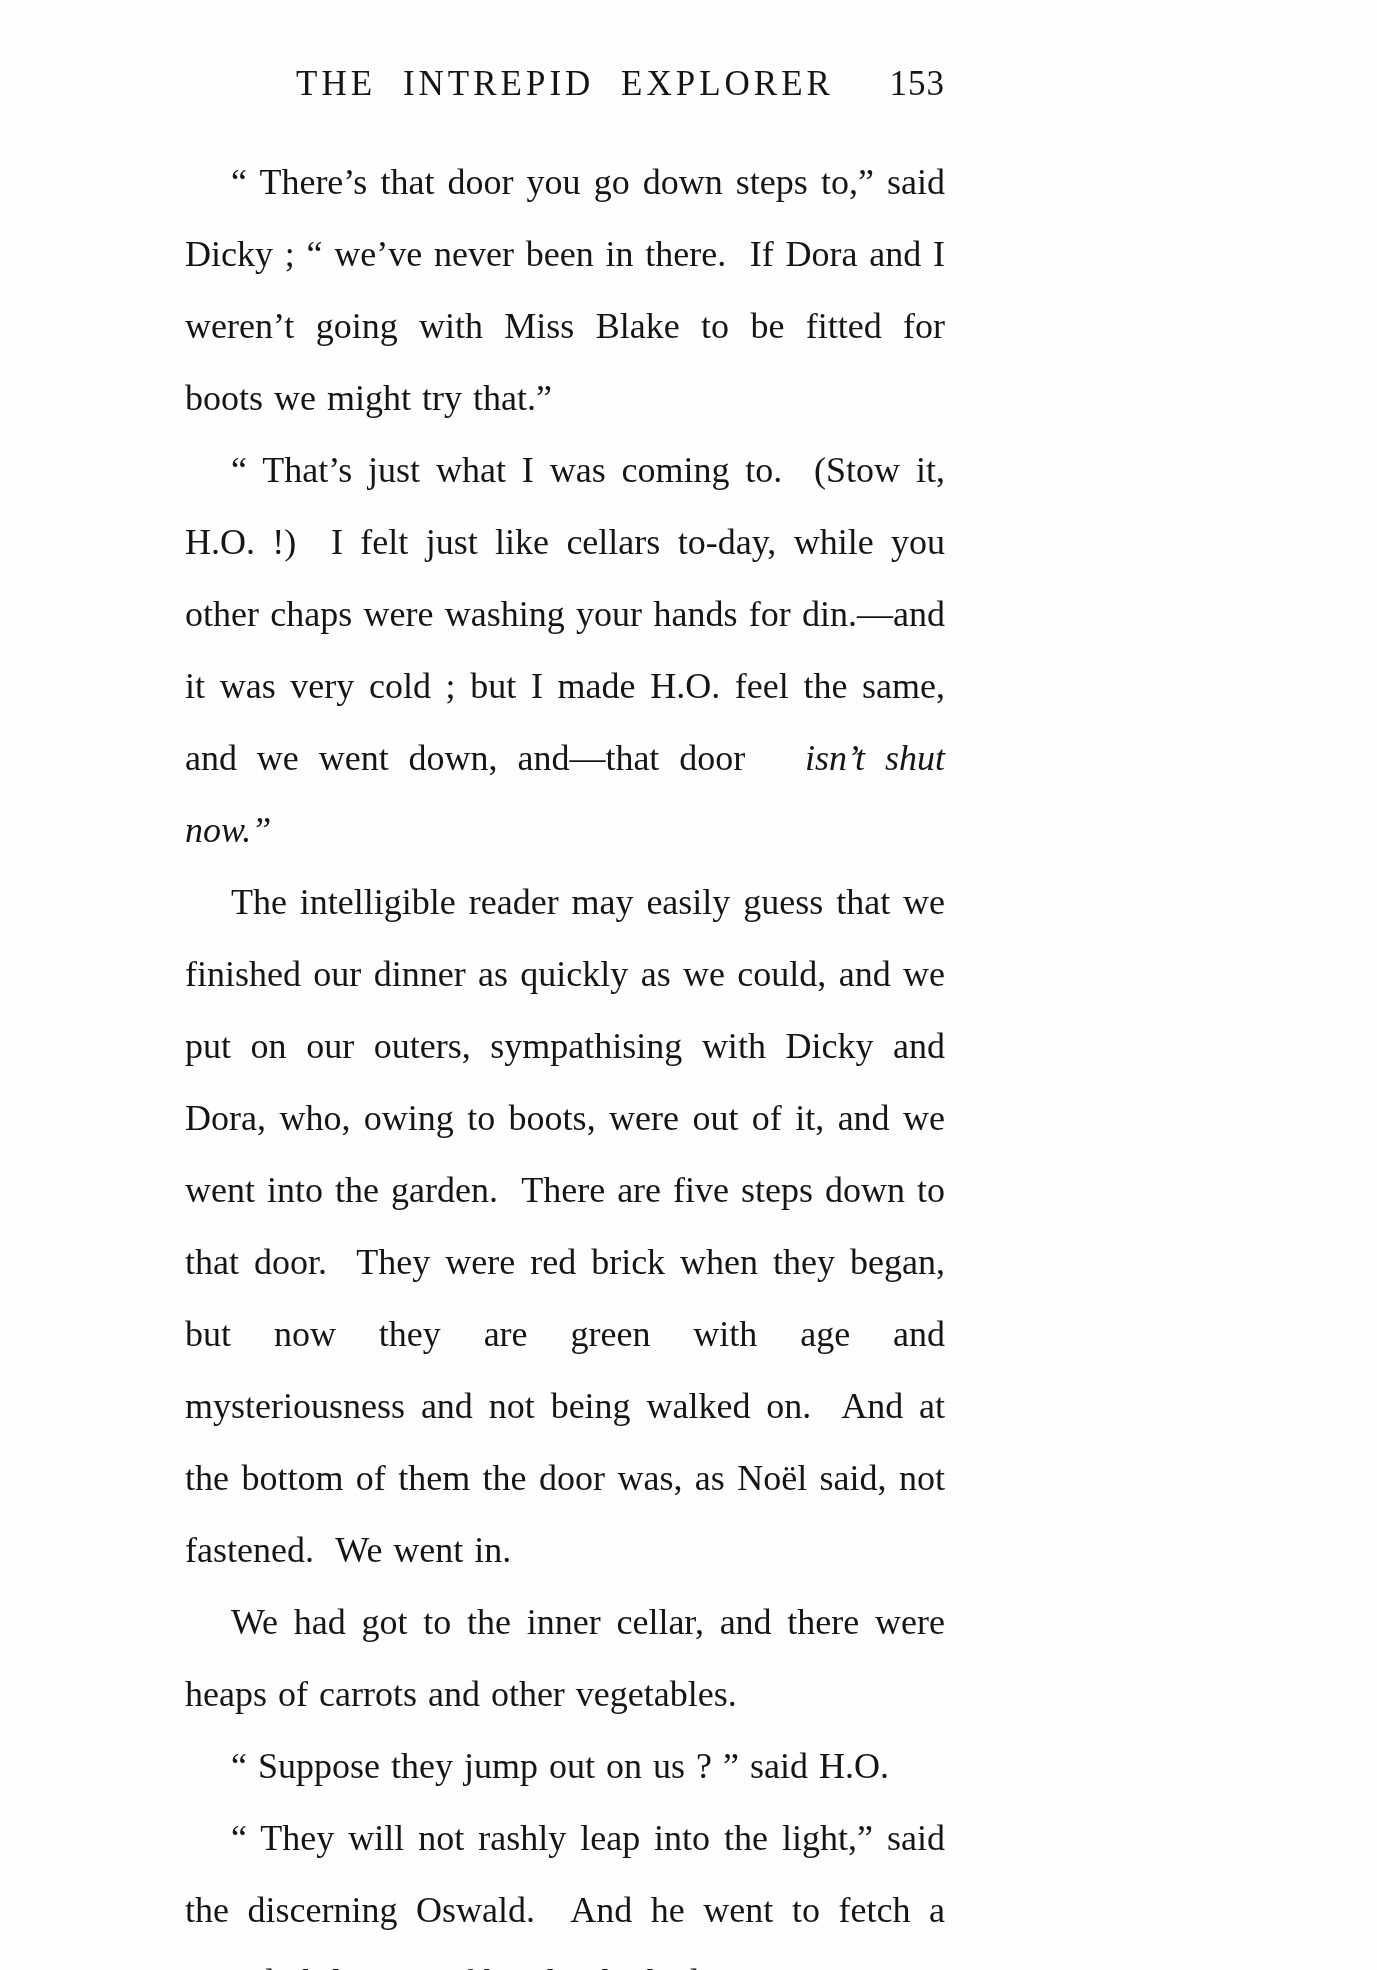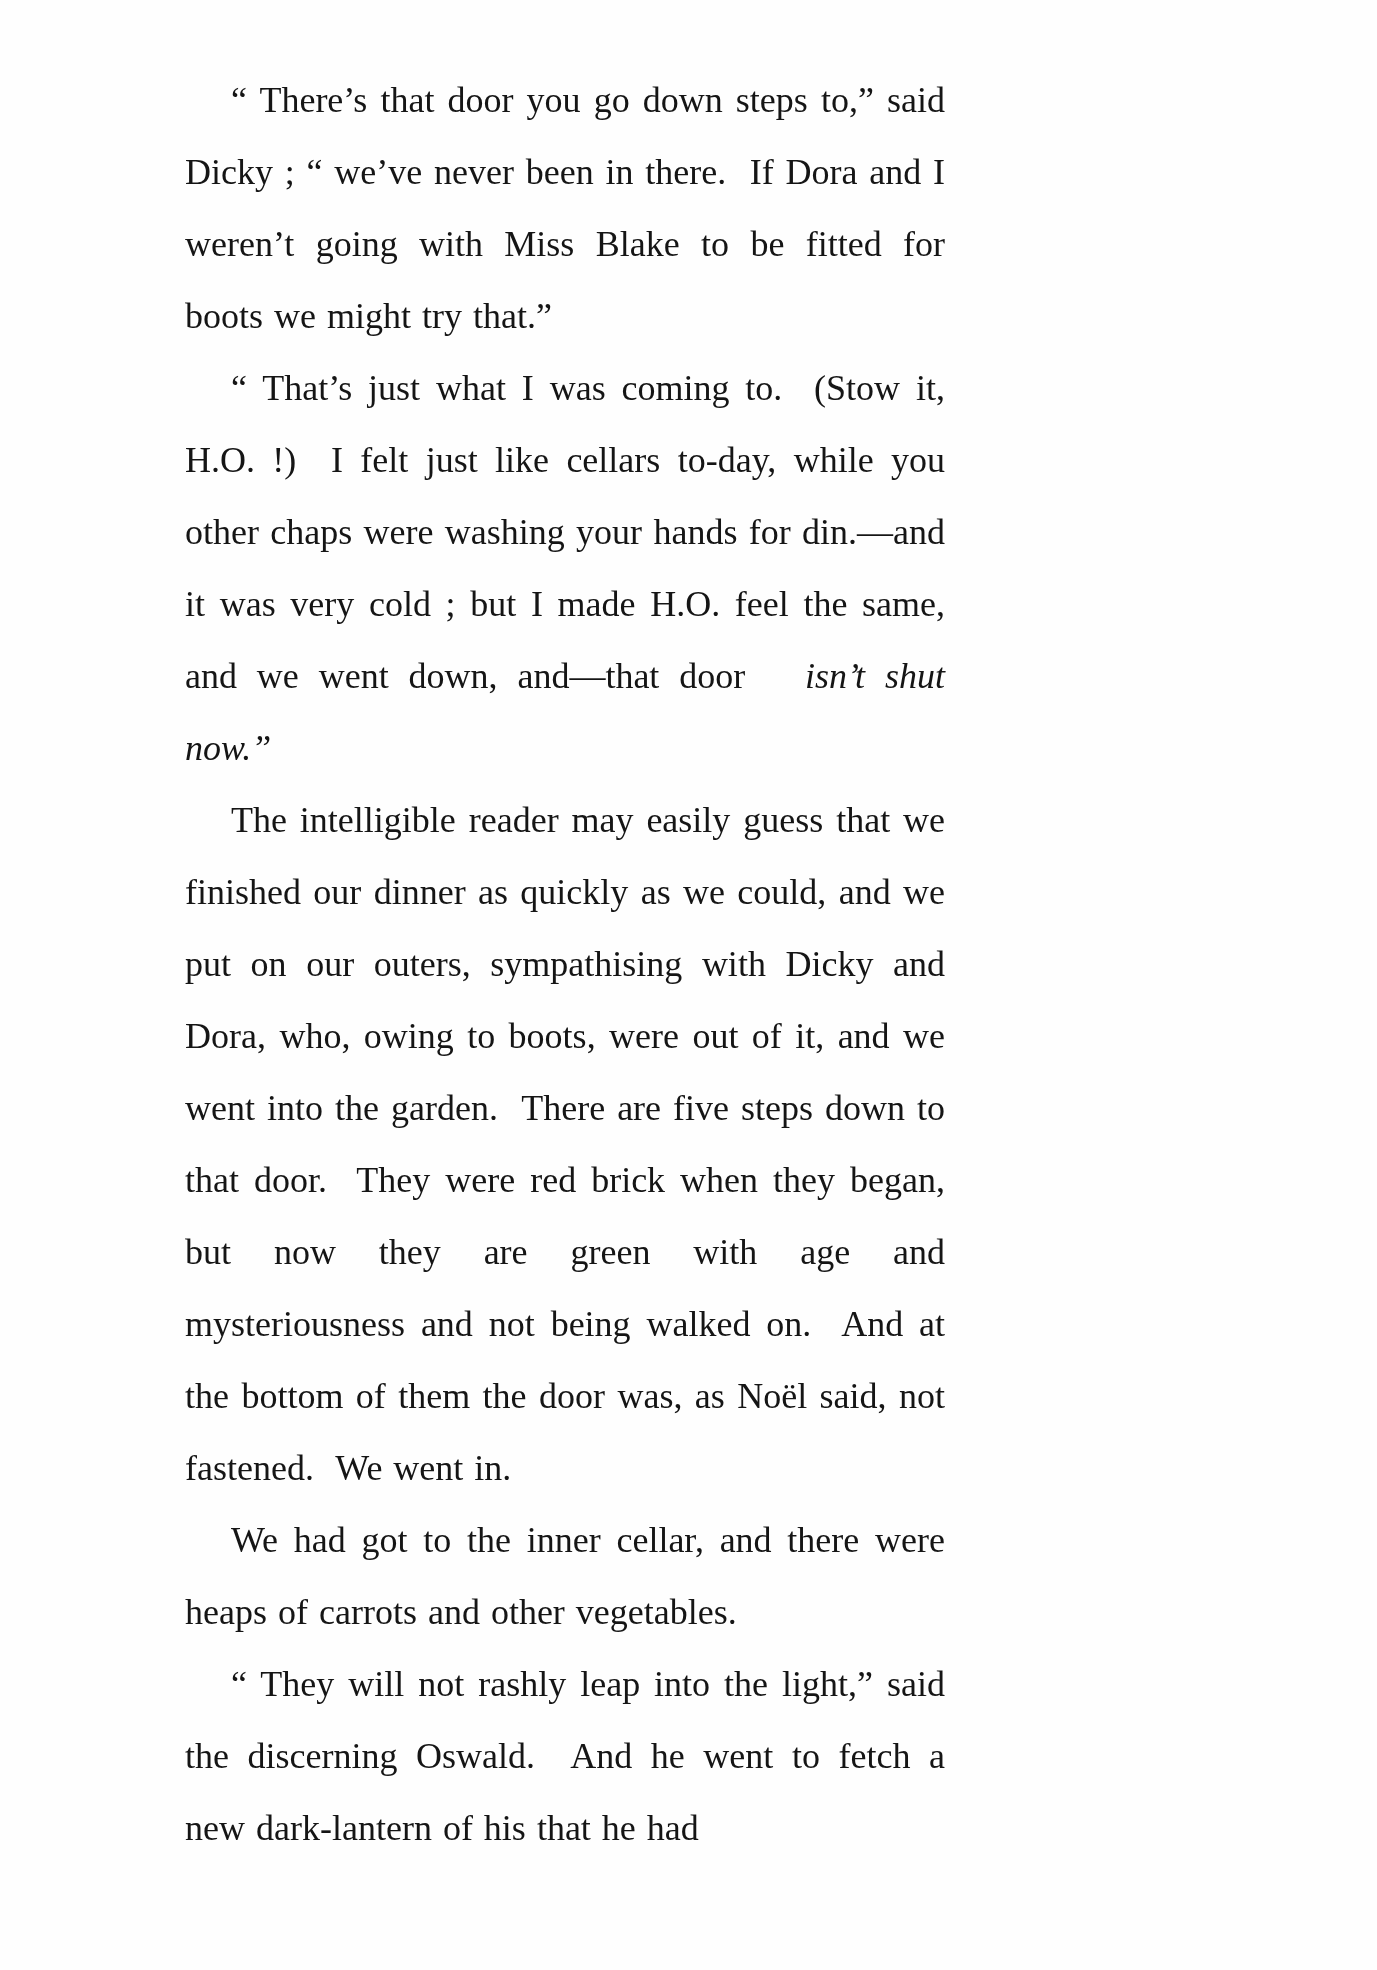--- a/index.html
+++ b/index.html
@@ -51,23 +51,25 @@
     font-style: italic;
     margin-left: 40px;
   }
 </style>
 </head>
 <body>
 
 <div class="page">
   <div class="text-block">
 
+    <div class="running-head"><span>THE INTREPID EXPLORER</span><span class="page-num">153</span></div>
 
     <div class="body-text">
       <p class="para"><span>“ There’s that door you go down steps to,” said Dicky ; “ we’ve never been in there.  If Dora and I weren’t going with Miss Blake to be fitted for boots we might try that.”</span></p>
       <p class="para"><span>“ That’s just what I was coming to.  (Stow it, H.O. !)  I felt just like cellars to-day, while you other chaps were washing your hands for din.—and it was very cold ; but I made H.O. feel the same, and we went down, and—that door </span><em>isn’t shut now.”</em></p>
       <p class="para"><span>The intelligible reader may easily guess that we finished our dinner as quickly as we could, and we put on our outers, sympathising with Dicky and Dora, who, owing to boots, were out of it, and we went into the garden.  There are five steps down to that door.  They were red brick when they began, but now they are green with age and mysteriousness and not being walked on.  And at the bottom of them the door was, as Noël said, not fastened.  We went in.</span></p>
       <p class="para"><span>We had got to the inner cellar, and there were heaps of carrots and other vegetables.</span></p>
+      <p class="para"><span>“ Suppose they jump out on us ? ” said H.O.</span></p>
       <p class="para"><span>“ They will not rashly leap into the light,” said the discerning Oswald.  And he went to fetch a new dark-lantern of his that he had</span></p>
     </div>
 
   </div>
 </div>
 
 </body></html>

